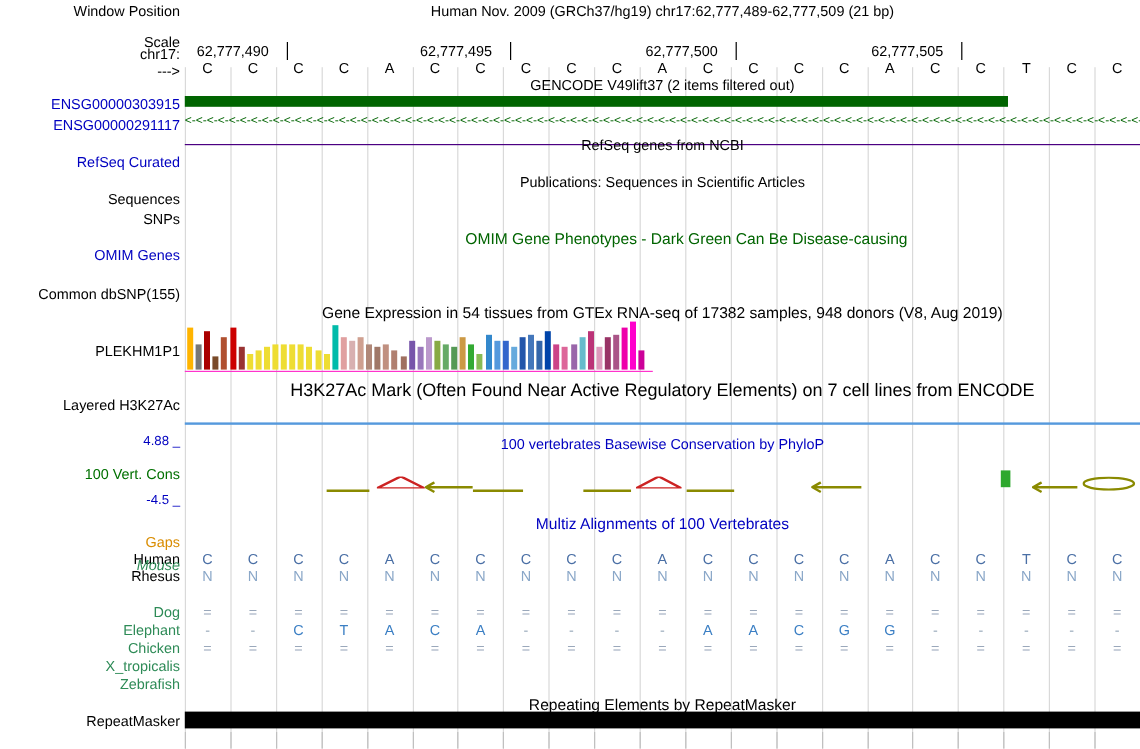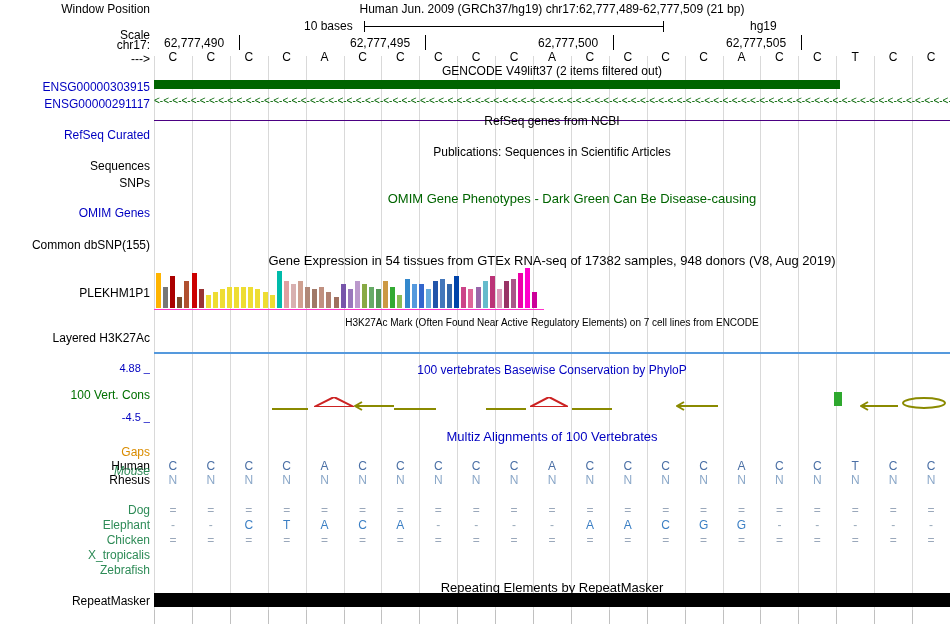--- a/index.html
+++ b/index.html
@@ -115,29 +115,22 @@
         <div class="gridline" style="left: 493px;"></div>
         <div class="gridline" style="left: 531px;"></div>
         <div class="gridline" style="left: 569px;"></div>
         <div class="gridline" style="left: 606px;"></div>
         <div class="gridline" style="left: 644px;"></div>
         <div class="gridline" style="left: 682px;"></div>
         <div class="gridline" style="left: 720px;"></div>
         <div class="gridline" style="left: 758px;"></div>
       </div>
 
-    <div class="hdr-title">Human Jun. 2009 (GRCh37/hg19)   chr17:62,777,489-62,777,509 (21 bp)</div>
-
-    <div style="position:absolute;top:19px;left:0;width:796px;height:14px;">
-      <span style="position:absolute;left:150px;top:0;font-size:12px;">10 bases</span>
-      <div style="position:absolute;left:210px;top:7px;width:300px;height:1px;background:#000;"></div>
-      <div style="position:absolute;left:210px;top:2px;width:1px;height:11px;background:#000;"></div>
-      <div style="position:absolute;left:509px;top:2px;width:1px;height:11px;background:#000;"></div>
-      <span style="position:absolute;left:596px;top:0;font-size:12px;">hg19</span>
-    </div>
+    <div class="hdr-title">Human Nov. 2009 (GRCh37/hg19)   chr17:62,777,489-62,777,509 (21 bp)</div>
+
 
     <div style="position:absolute;top:36px;left:0;width:796px;height:16px;">
       <span style="position:absolute;left:10px;top:0;">62,777,490</span>
       <div style="position:absolute;left:85px;top:-1px;width:1px;height:15px;background:#000;"></div>
       <span style="position:absolute;left:196px;top:0;">62,777,495</span>
       <div style="position:absolute;left:271px;top:-1px;width:1px;height:15px;background:#000;"></div>
       <span style="position:absolute;left:384px;top:0;">62,777,500</span>
       <div style="position:absolute;left:459px;top:-1px;width:1px;height:15px;background:#000;"></div>
       <span style="position:absolute;left:572px;top:0;">62,777,505</span>
       <div style="position:absolute;left:647px;top:-1px;width:1px;height:15px;background:#000;"></div>
@@ -231,21 +224,21 @@
         <div class="bar" style="left: 333.7px; height: 32px; background: rgb(187, 51, 119);"></div>
         <div class="bar" style="left: 340.8px; height: 18.6667px; background: rgb(221, 153, 187);"></div>
         <div class="bar" style="left: 347.9px; height: 26.6667px; background: rgb(153, 51, 102);"></div>
         <div class="bar" style="left: 355px; height: 29.3333px; background: rgb(170, 85, 136);"></div>
         <div class="bar" style="left: 362.1px; height: 34.6667px; background: rgb(238, 0, 170);"></div>
         <div class="bar" style="left: 369.2px; height: 40px; background: rgb(255, 0, 204);"></div>
         <div class="bar" style="left: 376.3px; height: 16px; background: rgb(204, 0, 153);"></div>
       </div>
     <div class="gtex-base" style="top:309px;left:0px;width:390px;"></div>
 
-    <div class="centered" style="top:317px;font-size:10px;">H3K27Ac Mark (Often Found Near Active Regulatory Elements) on 7 cell lines from ENCODE</div>
+    <div class="centered" style="top:317px;font-size:15px;">H3K27Ac Mark (Often Found Near Active Regulatory Elements) on 7 cell lines from ENCODE</div>
     <div class="hline-blue" style="top:352px;left:0;width:796px;height:2px;"></div>
 
     <div class="centered blue" style="top:363px;">100 vertebrates Basewise Conservation by PhyloP</div>
     <div id="consmarks" style="position:absolute;top:392px;left:0;width:796px;height:26px;">
         <div style="position: absolute; left: 118px; width: 36px; top: 8px; height: 4px;"><svg width="36" height="4">
             <line x1="0" y1="2" x2="36" y2="2" stroke="#8a8a00" stroke-width="2"></line>
           </svg></div>
         <div style="position: absolute; left: 160px; width: 40px; top: 4px; height: 10px;"><svg width="40" height="10">
             <polygon points="0,10 20,0 40,10" fill="none" stroke="#cc2222" stroke-width="2"></polygon>
           </svg></div>

